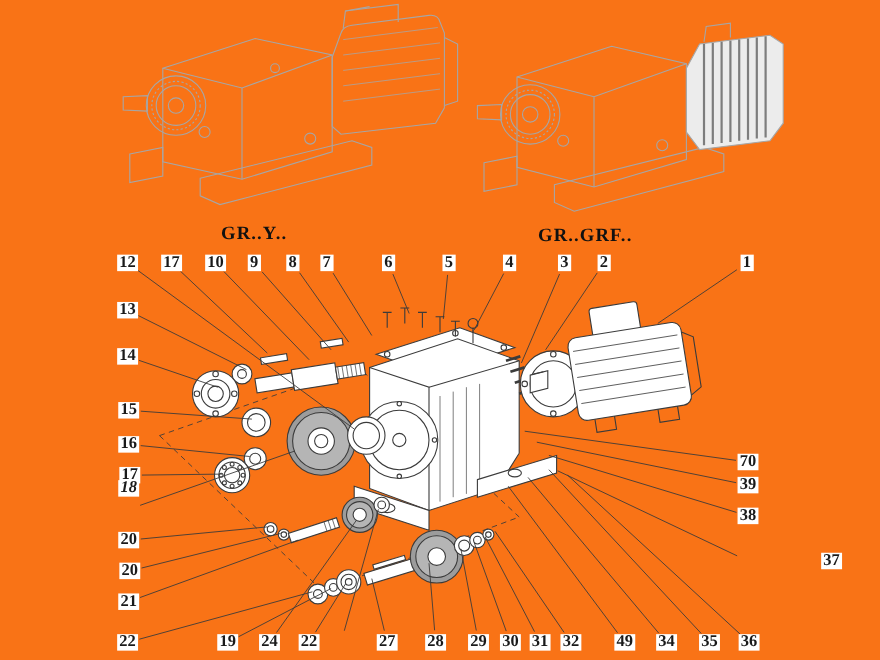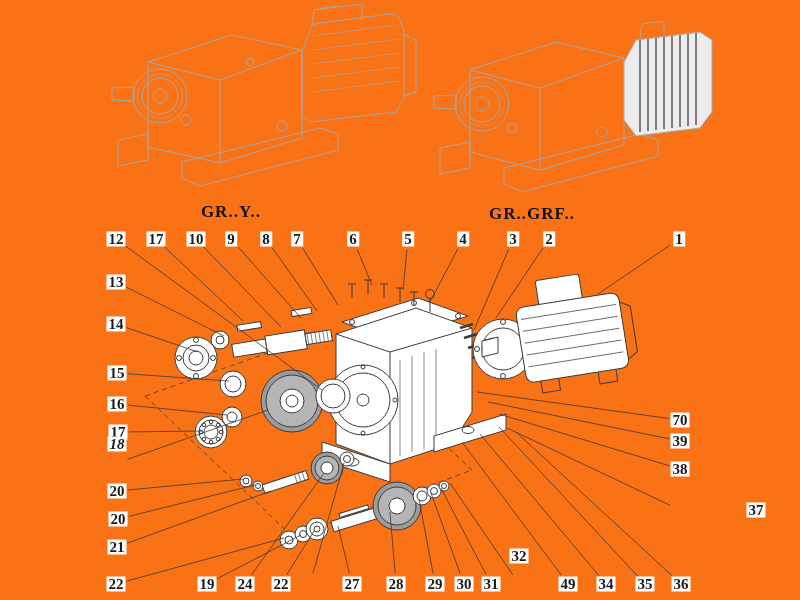--- a/index.html
+++ b/index.html
@@ -303,21 +303,21 @@
       <div class="callout" style="left: 116px; top: 584px;">22</div>
       <div class="callout" style="left: 207px; top: 584px;">19</div>
       <div class="callout" style="left: 245px; top: 584px;">24</div>
       <div class="callout" style="left: 281px; top: 584px;">22</div>
       <div class="callout" style="left: 310px; top: 584px; margin-top: 24px;">26</div>
       <div class="callout" style="left: 352px; top: 584px;">27</div>
       <div class="callout" style="left: 396px; top: 584px;">28</div>
       <div class="callout" style="left: 435px; top: 584px; text-align: center;">29</div>
       <div class="callout" style="left: 464px; top: 584px;">30</div>
       <div class="callout" style="left: 491px; top: 584px;">31</div>
-      <div class="callout" style="left: 519px; top: 556px;">32</div>
+      <div class="callout" style="left: 519px; top: 584px;">32</div>
       <div class="callout" style="left: 568px; top: 584px;">49</div>
       <div class="callout" style="left: 606px; top: 584px;">34</div>
       <div class="callout" style="left: 645px; top: 584px;">35</div>
       <div class="callout" style="left: 681px; top: 584px;">36</div>
       <div class="callout" style="left: 708px; top: 510px; margin-left: 48px;">37</div>
       <div class="callout" style="left: 680px; top: 469px;">38</div>
       <div class="callout" style="left: 680px; top: 441px;">39</div>
       <div class="callout" style="left: 680px; top: 420px;">70</div>
     </div>
 </div>

